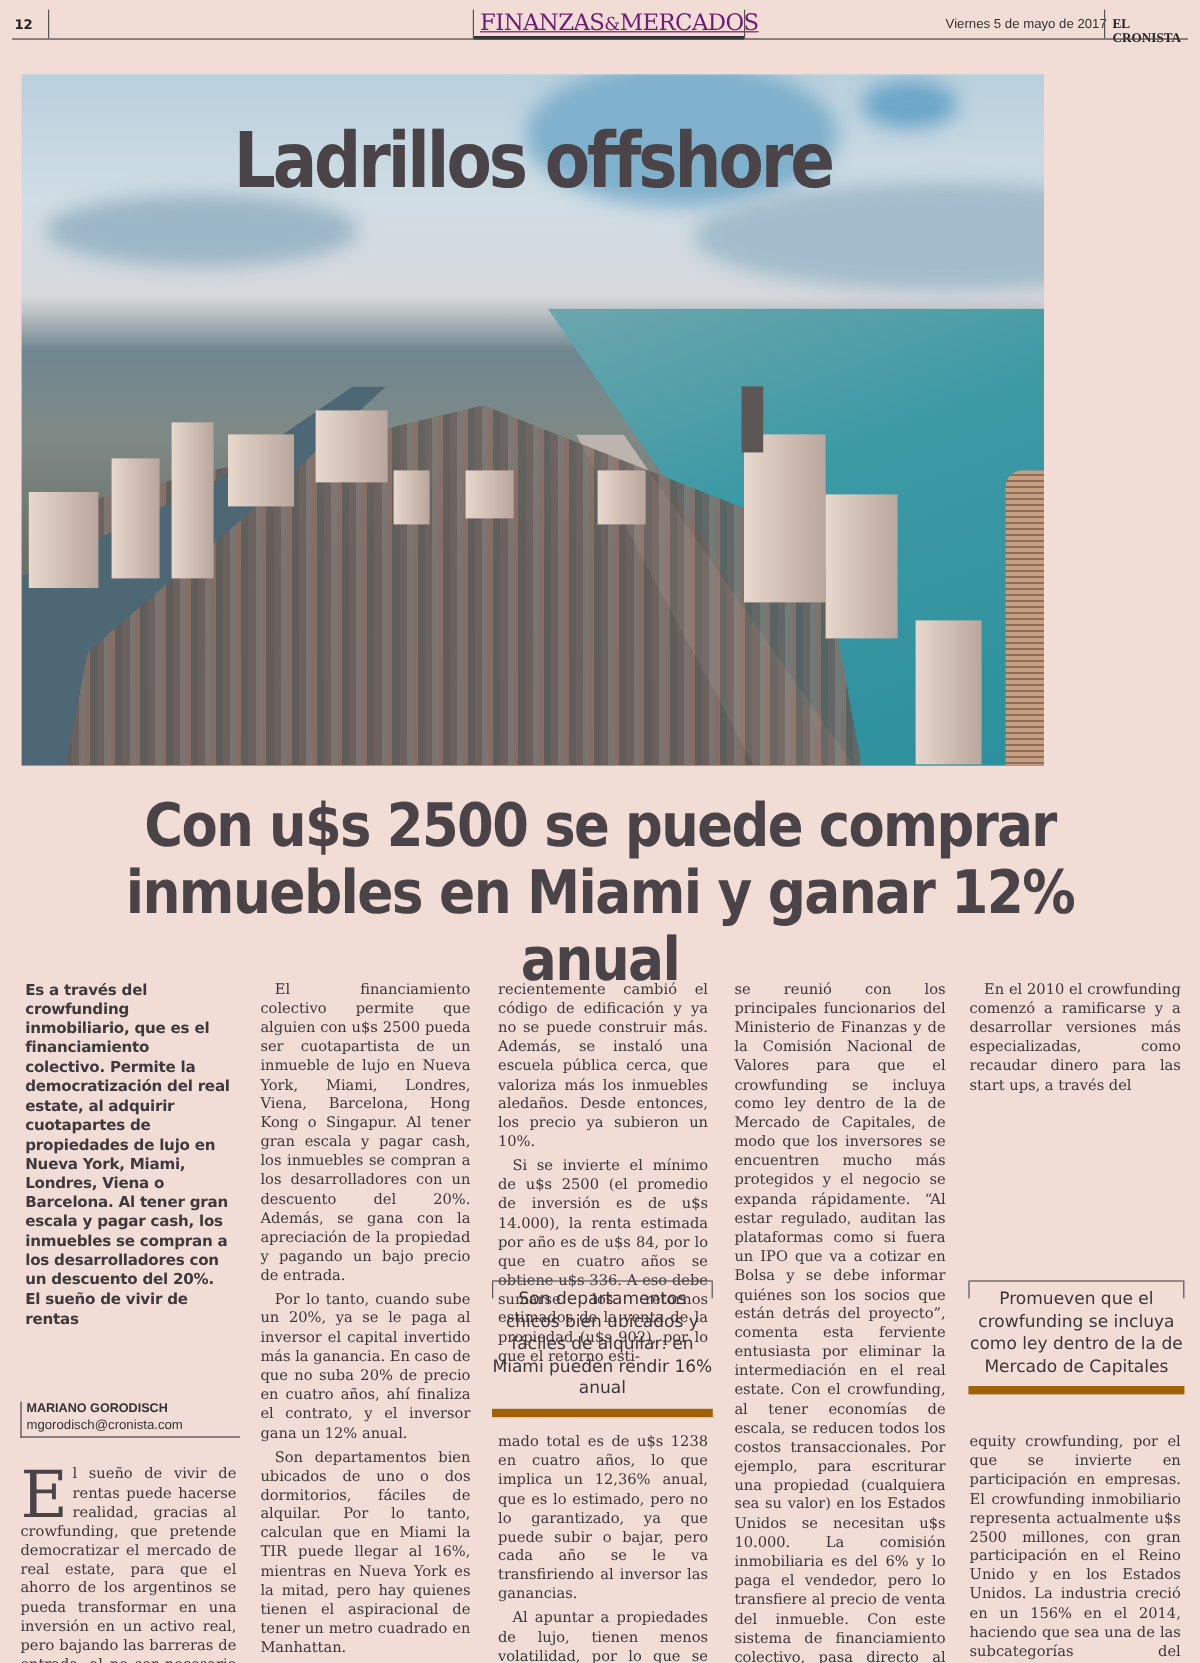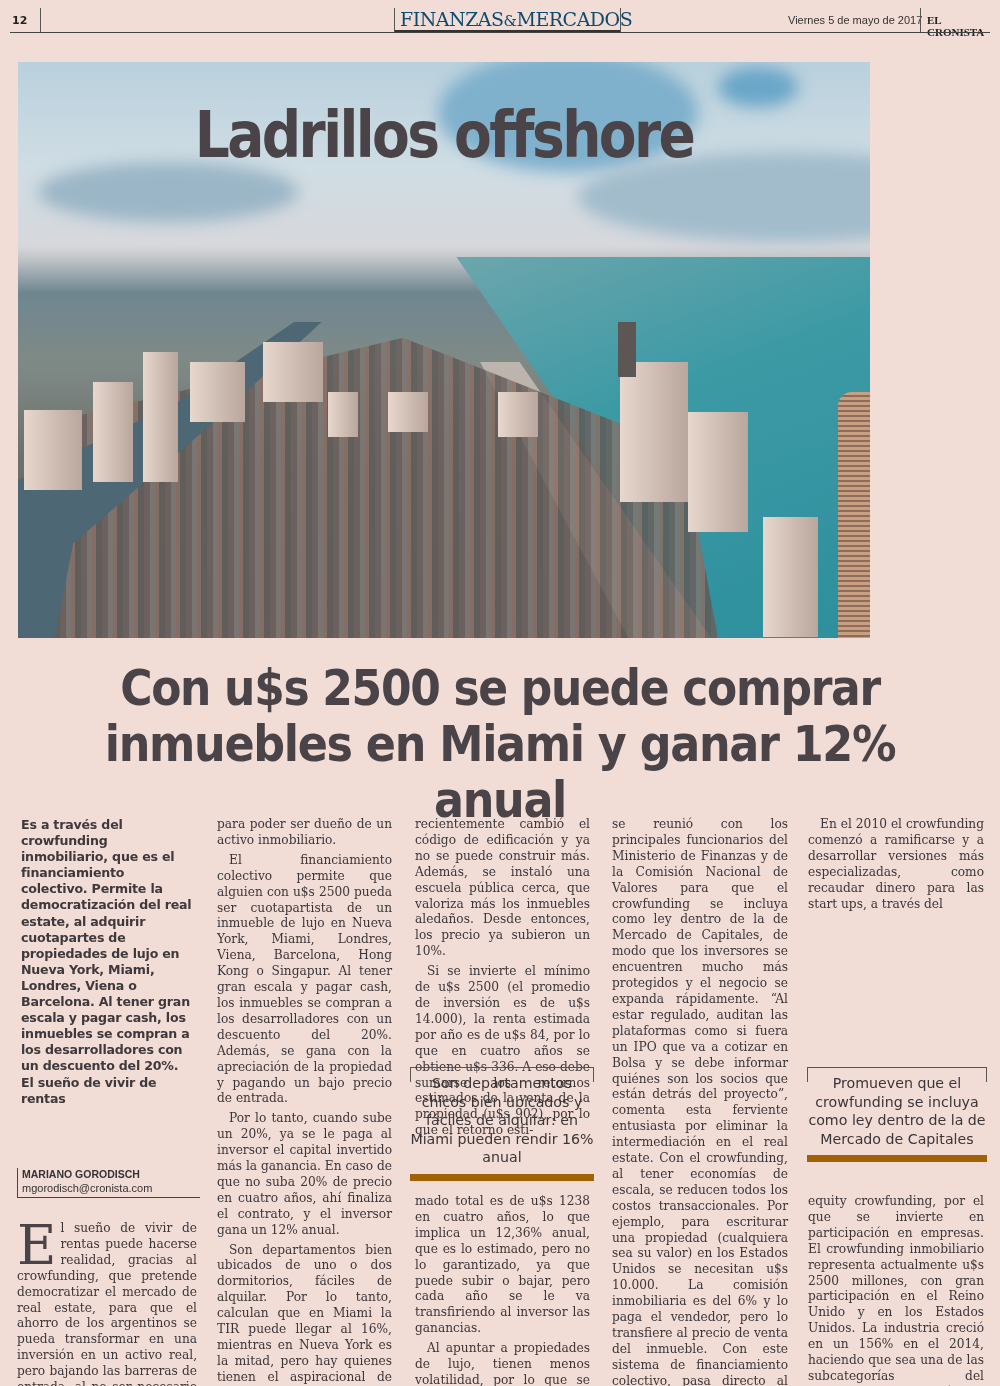--- a/index.html
+++ b/index.html
@@ -9,21 +9,21 @@
     font-family: "DejaVu Serif", serif;
     color: #3a3538;
     position: relative;
   }
   
   .masthead { position: absolute; left: 0; top: 0; width: 1000px; height: 36px; }
   .masthead .rule { position: absolute; left: 10px; right: 10px; top: 32px; height: 1px; background: #444; }
   .masthead .rule2 { position: absolute; left: 395px; width: 225px; top: 30px; height: 3px; background: #333; }
   .page-num { position: absolute; left: 12px; top: 14px; font: bold 11px "DejaVu Sans", sans-serif; color: #222; }
   .vsep { position: absolute; top: 8px; width: 1px; height: 24px; background: #555; }
-  .section-title { position: absolute; left: 400px; top: 8px; font: 19px "DejaVu Serif", serif; color: #0c4a6e; letter-spacing: -0.5px; }
+  .section-title { position: absolute; left: 400px; top: 8px; font: 19px "DejaVu Serif", serif; color: #701a75; letter-spacing: -0.5px; text-decoration: underline; }
   .section-title .amp { font-size: 15px; }
   .date { position: absolute; left: 788px; top: 14px; font: 11px "Liberation Sans", sans-serif; color: #333; }
   .paper { position: absolute; left: 927px; top: 14px; font: bold 11px "Liberation Serif", serif; color: #222; }
 
   
   .photo {
     position: absolute; left: 18px; top: 62px; width: 852px; height: 576px; overflow: hidden;
     background: linear-gradient(180deg, #b9d0dd 0%, #cfdde4 18%, #d7d8dc 32%, #c2c6c9 34%, #6f8690 40%, #7f8a86 52%, #6c6f6b 70%, #6f6a6a 100%);
   }
   .sky-cloud { position: absolute; border-radius: 50%; filter: blur(8px); }
@@ -130,21 +130,20 @@
 </div>
 <div class="byline">
   <span class="name">MARIANO GORODISCH</span>
   <span class="email">mgorodisch@cronista.com</span>
 </div>
 <div class="body1">
   <span class="dropcap">E</span><span>l sueño de vivir de rentas puede hacerse realidad, gracias al crowfunding, que pretende democratizar el mercado de real estate, para que el ahorro de los argentinos se pueda transformar en una inversión en un activo real, pero bajando las barreras de entrada, al no ser necesario tener el 100%</span>
 </div>
 
 <div class="col c2">
-  <p class="noi">para poder ser dueño de un activo inmobiliario.</p>
   <p>El financiamiento colectivo permite que alguien con u$s 2500 pueda ser cuotapartista de un inmueble de lujo en Nueva York, Miami, Londres, Viena, Barcelona, Hong Kong o Singapur. Al tener gran escala y pagar cash, los inmuebles se compran a los desarrolladores con un descuento del 20%. Además, se gana con la apreciación de la propiedad y pagando un bajo precio de entrada.</p>
   <p>Por lo tanto, cuando sube un 20%, ya se le paga al inversor el capital invertido más la ganancia. En caso de que no suba 20% de precio en cuatro años, ahí finaliza el contrato, y el inversor gana un 12% anual.</p>
   <p>Son departamentos bien ubicados de uno o dos dormitorios, fáciles de alquilar. Por lo tanto, calculan que en Miami la TIR puede llegar al 16%, mientras en Nueva York es la mitad, pero hay quienes tienen el aspiracional de tener un metro cuadrado en Manhattan.</p>
   <p>En Florida la renta es mayor porque compraron en un condominio en la isla de Bay Harbour (a pocos pasos del glamour de Bal Harbour), donde</p>
 </div>
 
 <div class="col c3">
   <p class="noi">recientemente cambió el código de edificación y ya no se puede construir más. Además, se instaló una escuela pública cerca, que valoriza más los inmuebles aledaños. Desde entonces, los precio ya subieron un 10%.</p>
   <p>Si se invierte el mínimo de u$s 2500 (el promedio de inversión es de u$s 14.000), la renta estimada por año es de u$s 84, por lo que en cuatro años se obtiene u$s 336. A eso debe sumarse los retornos estimados de la venta de la propiedad (u$s 902), por lo que el retorno esti-</p>
 </div>

